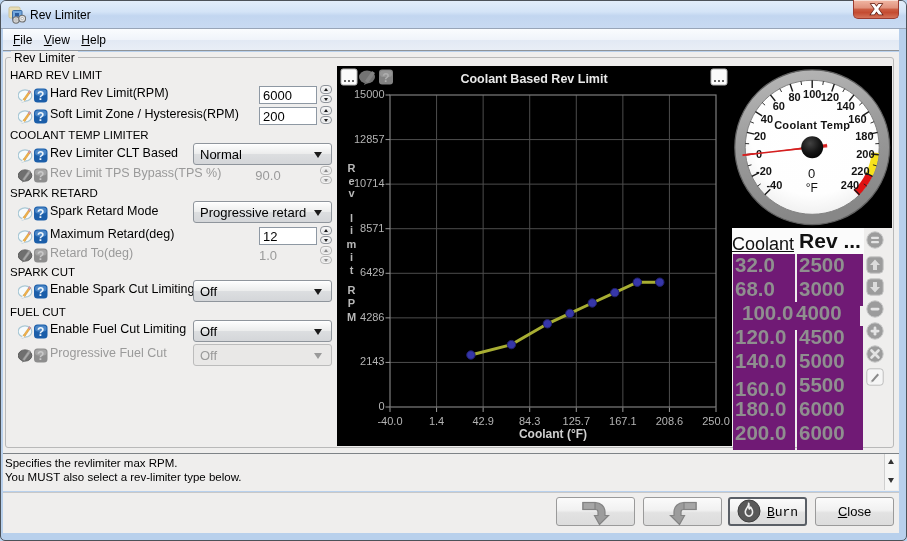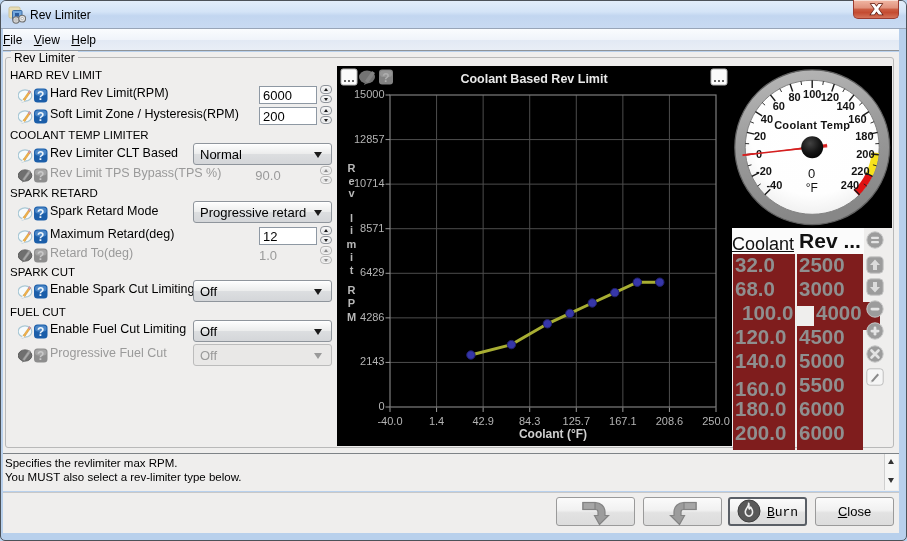--- a/index.html
+++ b/index.html
@@ -42,42 +42,42 @@
 .combo.dis .arr { border-top-color:#999; }
 
 .icons { position:absolute; left:18px; width:30px; height:16px; }
 
 .stline { position:absolute; left:5px; font-size:11.5px; color:#000; }
 
 .bbtn { position:absolute; top:497px; width:79px; height:29px; border:1px solid #9a9a9a; border-radius:3px; background:linear-gradient(#fbfbfb 0%,#f1f1f1 45%,#e2e2e2 55%,#dcdcdc 100%); font-size:13px; color:#000; text-align:center; }
 
 #sbar { position:absolute; left:884px; top:454px; width:14px; height:36px; background:#f6f6f5; border-left:1px solid #cfcfcf; }
 .sarr { position:absolute; left:886px; width:11px; height:11px; }
-.tcell { position:absolute; height:28px; background:#7f1d1d; color:#8f8f8f; font-size:20.5px; font-weight:bold; padding-left:2px; line-height:21px; }
+.tcell { position:absolute; height:28px; background:#701a75; color:#8f8f8f; font-size:20.5px; font-weight:bold; padding-left:2px; line-height:21px; }
 </style>
 </head>
 <body>
 <div id="outer"></div>
 <div id="titlebar"></div>
 <svg class="abs" style="left:7px;top:5px" width="19" height="19" viewBox="0 0 19 19">
   <rect x="2" y="2" width="11" height="11" rx="1.5" fill="#e7ddb6" stroke="#cdc196" stroke-width="1"></rect>
   <rect x="5.5" y="5.5" width="9.5" height="10" rx="1" fill="#73a7dc" stroke="#3c6ba1" stroke-width="1"></rect>
   <rect x="8" y="8" width="4" height="3.5" fill="#2a5c9e"></rect>
   <circle cx="9" cy="15" r="3.2" fill="#d6d6d6" stroke="#6f6f6f" stroke-width="1.1"></circle>
   <circle cx="9" cy="15" r="1.1" fill="#f8f8f8" stroke="#9a9a9a" stroke-width="0.6"></circle>
   <circle cx="15.2" cy="13.6" r="3.4" fill="#e2e2e2" stroke="#6f6f6f" stroke-width="1.1"></circle>
   <circle cx="15.2" cy="13.6" r="1.2" fill="#fff" stroke="#9a9a9a" stroke-width="0.6"></circle>
 </svg>
 <div id="titletxt">Rev Limiter</div>
 <div id="closebtn"></div>
 <svg class="abs" style="left:853px;top:0" width="46" height="19" viewBox="0 0 46 19">
 <path d="M17.5 3.2 L21 3.2 L23 6 L25 3.2 L28.5 3.2 L24.8 8.3 L28.8 13.8 L25.2 13.8 L23 10.7 L20.8 13.8 L17.2 13.8 L21.2 8.3 Z" fill="#ffffff" stroke="#5e1d12" stroke-width="1.4" paint-order="stroke" transform="translate(0.5,0.8)"></path>
 </svg>
 <div id="menubar">
-  <span style=""><span class="u">F</span>ile</span>
+  <span style="margin-left:10px"><span class="u">F</span>ile</span>
   <span style="margin-left:7px"><span class="u">V</span>iew</span>
   <span style="margin-left:7px"><span class="u">H</span>elp</span>
 </div>
 <div id="content"></div>
 <div id="groupbox"></div>
 <div id="grouplabel">Rev Limiter</div>
 
 <div class="sect" style="top:69px">HARD REV LIMIT</div>
 <svg class="icons" style="top:87px" width="30" height="17">
     <use href="#icpair"></use>
@@ -393,21 +393,21 @@
 
 <div class="abs" style="left:732px;top:228px;width:160px;height:218px;background:#efeeed;">
 <div class="abs" style="left:0;top:0;width:132px;height:26px;background:#fbfbfb;"></div>
 <div class="abs" style="left:0;top:6px;width:64px;font-size:18px;color:#111;text-decoration:underline;">Coolant</div>
 <div class="abs" style="left:64px;top:1px;width:68px;font-size:21px;font-weight:bold;color:#111;text-align:center;">Rev ...</div>
 <div class="tcell" style="left:1px;top:26px;width:62px;">32.0</div>
 <div class="tcell" style="left:65px;top:26px;width:66px;">2500</div>
 <div class="tcell" style="left:1px;top:50px;width:62px;">68.0</div>
 <div class="tcell" style="left:65px;top:50px;width:66px;">3000</div>
 <div class="tcell" style="left:1px;top:74px;width:62px;padding-left:9px;">100.0</div>
-<div class="tcell" style="left:82px;top:74px;width:66px;">4000</div>
+<div class="tcell" style="left:62px;top:74px;width:66px;">4000</div>
 <div class="tcell" style="left:1px;top:98px;width:62px;">120.0</div>
 <div class="tcell" style="left:65px;top:98px;width:66px;">4500</div>
 <div class="tcell" style="left:1px;top:122px;width:62px;">140.0</div>
 <div class="tcell" style="left:65px;top:122px;width:66px;">5000</div>
 <div class="tcell" style="left:1px;top:150px;width:62px;">160.0</div>
 <div class="tcell" style="left:65px;top:146px;width:66px;">5500</div>
 <div class="tcell" style="left:1px;top:170px;width:62px;">180.0</div>
 <div class="tcell" style="left:65px;top:170px;width:66px;">6000</div>
 <div class="tcell" style="left:1px;top:194px;width:62px;">200.0</div>
 <div class="tcell" style="left:65px;top:194px;width:66px;">6000</div>

